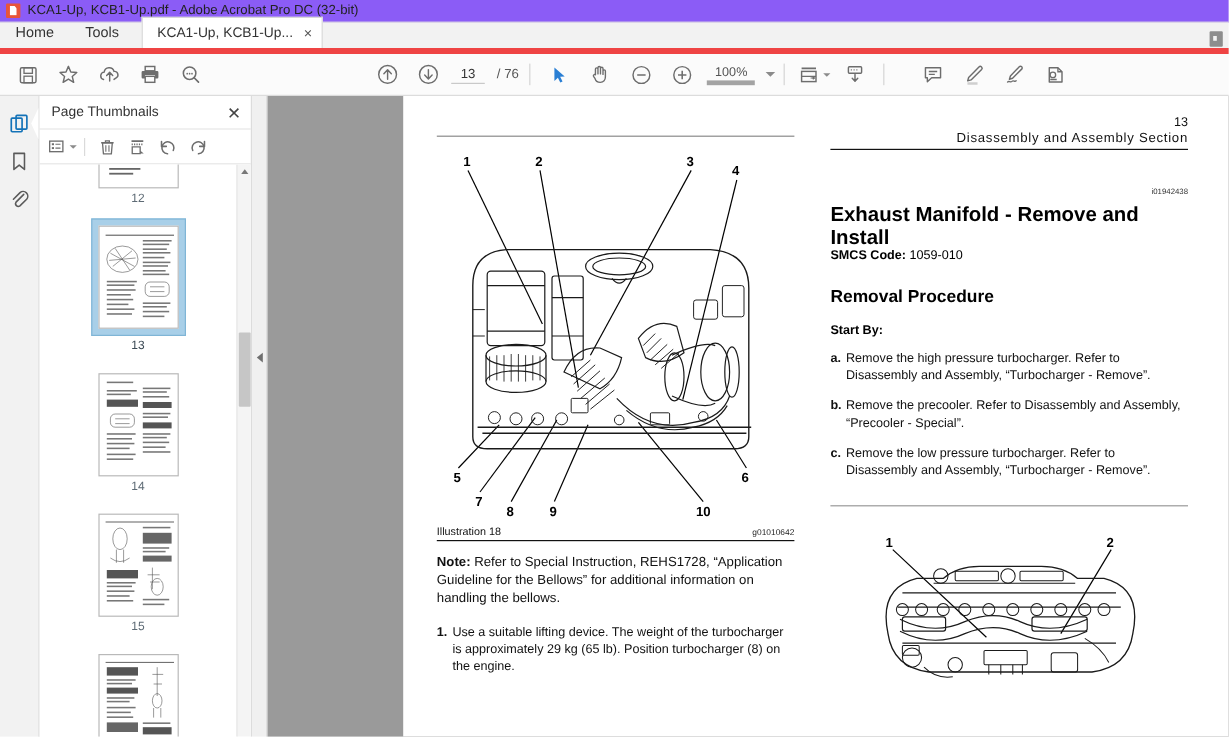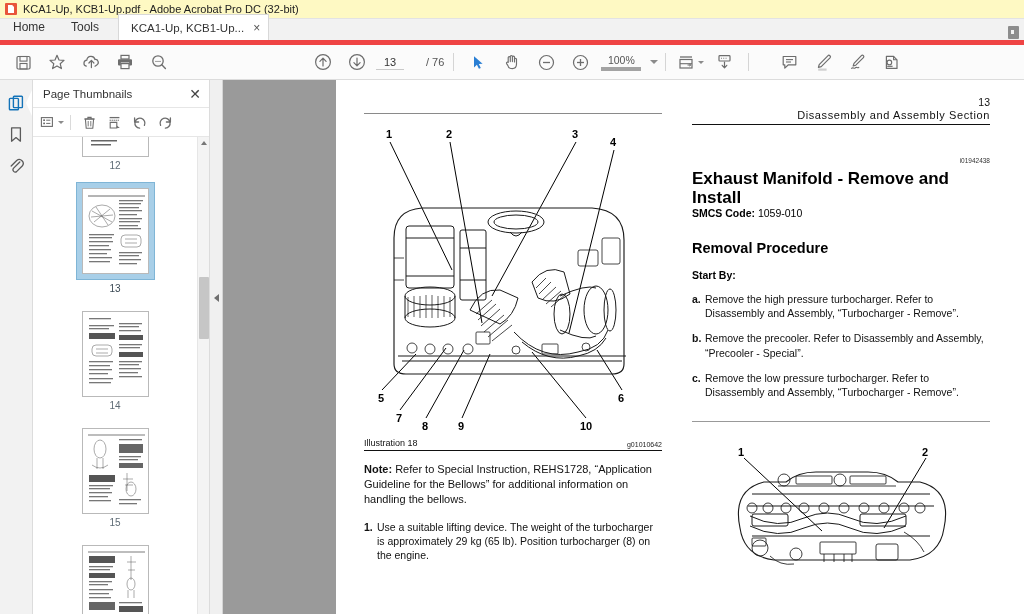--- a/index.html
+++ b/index.html
@@ -7,21 +7,21 @@
     margin: 0; padding: 0;
     width: 1024px; height: 614px;
     overflow: hidden;
     font-family: "Liberation Sans", sans-serif;
     background: #ffffff;
   }
 
   
   .titlebar {
     height: 19px;
-    background: #fef9c3;
+    background: #8b5cf6;
     display: flex;
     align-items: center;
     padding-left: 5px;
     border-bottom: 1px solid #e3e3e3;
   }
   .titlebar .app-ico {
     width: 12px; height: 12px;
     background: #e8553a;
     border-radius: 1px;
     margin-right: 6px;
@@ -104,21 +104,21 @@
   }
   .pagenum {
     width: 28px; text-align: center;
     border: none; border-bottom: 1px solid #c9c9c9;
     background: transparent;
     font-size: 11px; color: #333;
     font-family: "Liberation Sans", sans-serif;
     padding: 1px 0;
     outline: none;
   }
-  .pagetotal { margin-left: 22px; color: #555; font-size: 11px; }
+  .pagetotal { margin-left: 10px; color: #555; font-size: 11px; }
   .zoombox {
     display: flex; align-items: center; margin-left: 4px;
   }
   .zoomval {
     width: 40px; text-align: center; font-size: 10.5px; color: #555;
     border-bottom: 4px solid #a3a3a3; padding-bottom: 1px;
   }
   .caret-dn {
     width: 0; height: 0;
     border-left: 4px solid transparent;

